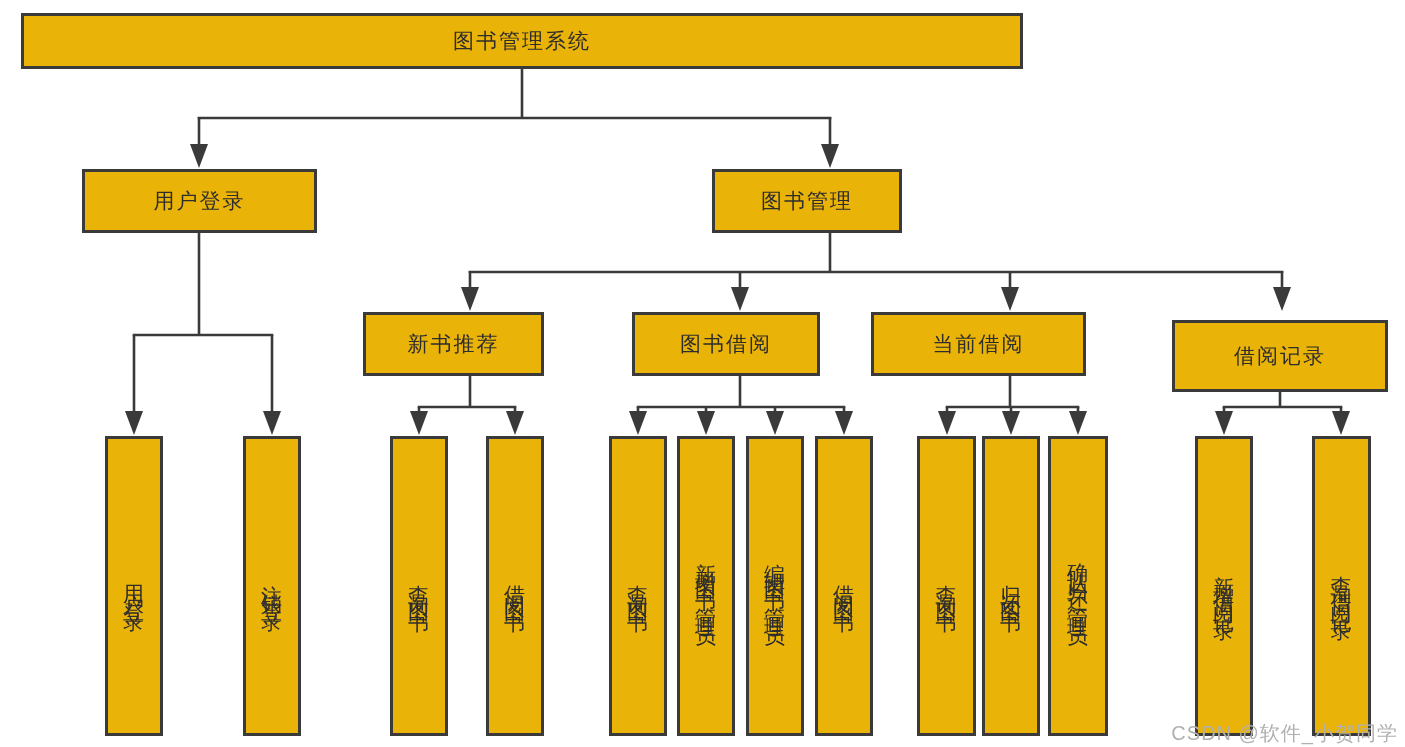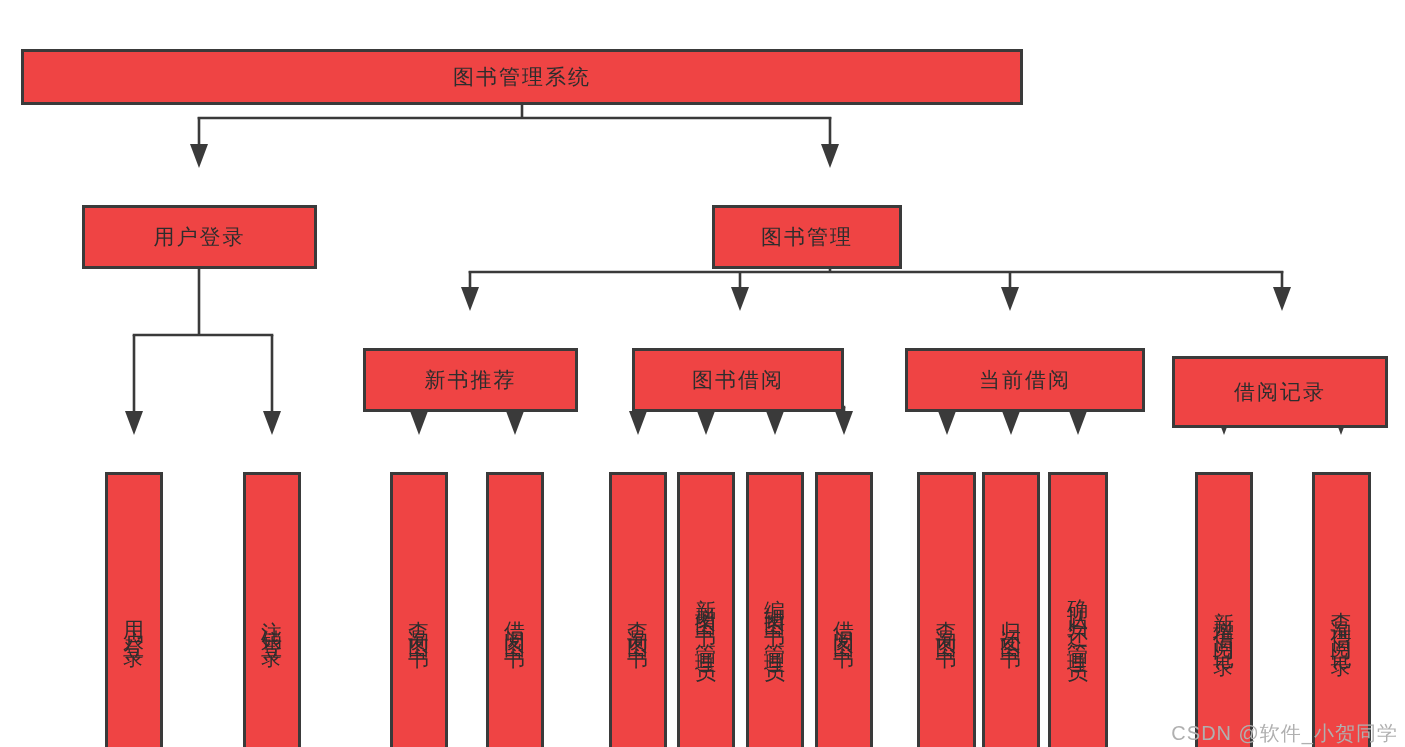--- a/index.html
+++ b/index.html
@@ -17,27 +17,26 @@
   }
   svg.connectors{
     position:absolute;left:0;top:0;width:1405px;height:747px;
     display:block;
   }
   svg.connectors line{stroke:var(--line);stroke-width:2.6;}
   svg.connectors polygon{fill:var(--line);stroke:none;}
   .node{
     position:absolute;
     box-sizing:border-box;
-    background:#ef4444;
+    background:#eab308;
     border:3px solid var(--line);
     display:flex;
     align-items:center;
     justify-content:center;
     color:var(--text);
-    margin-top:36px;
   }
   .node .lbl{
     font-size:21px;
     letter-spacing:2px;
     white-space:nowrap;
   }
   .node-v .lbl{
     writing-mode:vertical-rl;
     text-orientation:mixed;
     letter-spacing:9px;
@@ -139,27 +138,27 @@
     <span class="lbl">图书管理系统</span>
   </div>
 
   <div class="node node-h" style="left:82px;top:169px;width:235px;height:64px">
     <span class="lbl">用户登录</span>
   </div>
   <div class="node node-h" style="left:712px;top:169px;width:190px;height:64px">
     <span class="lbl">图书管理</span>
   </div>
 
-  <div class="node node-h" style="left:363px;top:312px;width:215px;height:64px">
+  <div class="node node-h" style="left:363px;top:312px;width:181px;height:64px">
     <span class="lbl">新书推荐</span>
   </div>
-  <div class="node node-h" style="left:632px;top:312px;width:212px;height:64px">
+  <div class="node node-h" style="left:632px;top:312px;width:188px;height:64px">
     <span class="lbl">图书借阅</span>
   </div>
-  <div class="node node-h" style="left:905px;top:312px;width:240px;height:64px">
+  <div class="node node-h" style="left:871px;top:312px;width:215px;height:64px">
     <span class="lbl">当前借阅</span>
   </div>
   <div class="node node-h" style="left:1172px;top:320px;width:216px;height:72px">
     <span class="lbl">借阅记录</span>
   </div>
 
   <div class="node node-v" style="left:105px;top:436px;width:58px;height:300px">
     <span class="lbl">用户登录</span>
   </div>
   <div class="node node-v" style="left:243px;top:436px;width:58px;height:300px">

